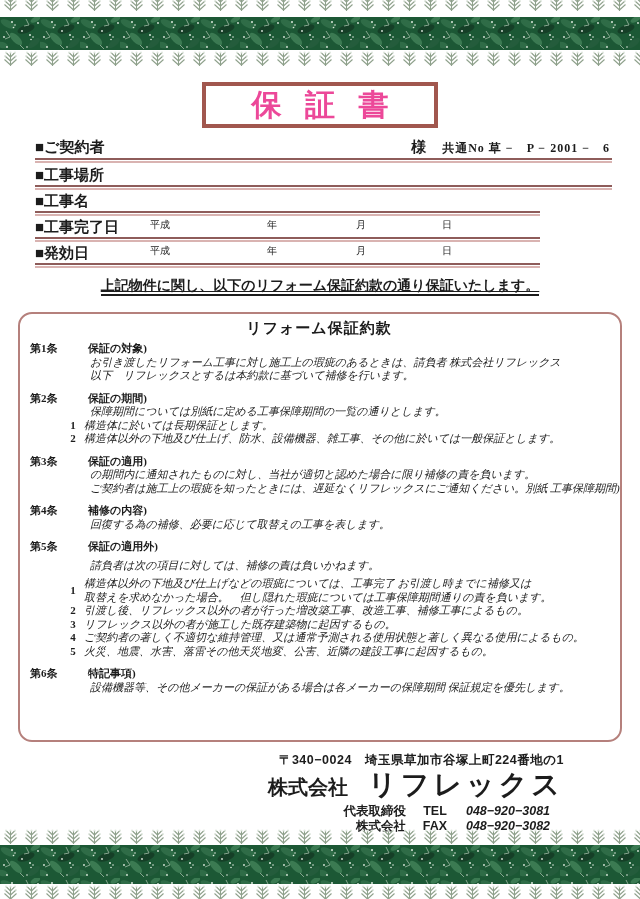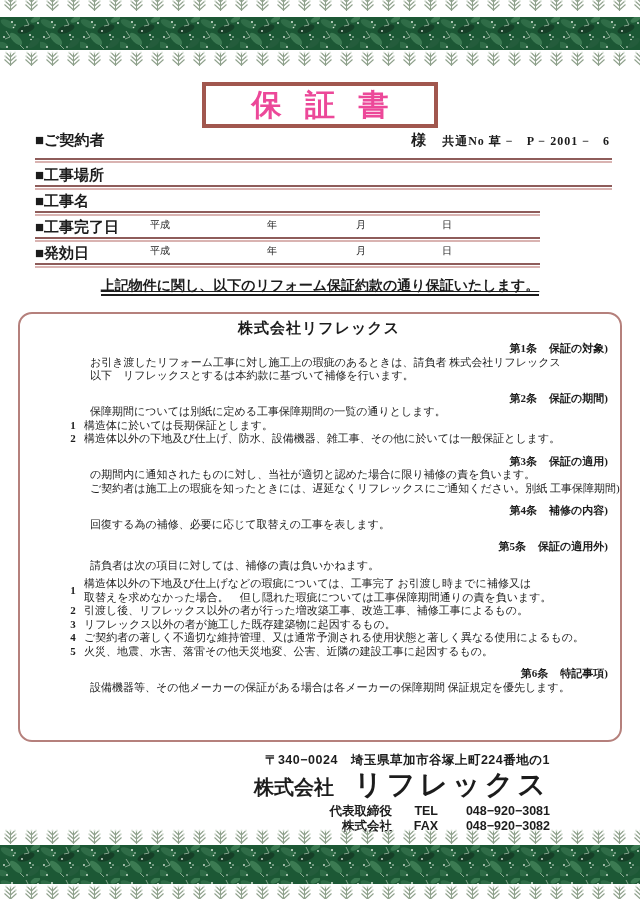--- a/index.html
+++ b/index.html
@@ -44,43 +44,43 @@
   }
   .statement span{border-bottom:2px solid #1c1c1c;padding-bottom:1px;white-space:nowrap;}
 
   .terms-box{
     position:absolute;top:312px;left:18px;width:604px;height:430px;box-sizing:border-box;
     border:2px solid #b5807c;border-radius:14px;background:#fff;
     padding:5px 12px 4px 10px;
   }
   .tb-title{text-align:center;font-size:15px;font-weight:bold;letter-spacing:1px;margin-bottom:4px;}
   .article{margin-bottom:9px;font-size:11px;line-height:13.5px;}
-  .art-head{white-space:nowrap;text-align:right;}
+  .art-head{white-space:nowrap;}
   .art-no{display:inline-block;width:46px;font-weight:bold;}
   .art-heading{font-weight:bold;padding-left:12px;}
   .art-body{margin-left:60px;}
-  .art-line{white-space:nowrap;}
+  .art-line{white-space:nowrap;font-style:italic;}
   .art-items{margin-left:-24px;}
   .art-item{display:flex;align-items:center;}
   .item-no{width:14px;text-align:center;flex:0 0 14px;font-weight:bold;}
   .item-lines{margin-left:4px;}
   .gap-top{margin-top:5px;}
 
   .footer{
-    position:absolute;top:752px;right:90px;text-align:right;white-space:nowrap;
+    position:absolute;top:752px;right:76px;text-align:right;white-space:nowrap;
     font-family:"Liberation Sans","DejaVu Sans",sans-serif;
   }
   .addr{font-size:12.5px;font-weight:bold;letter-spacing:0.5px;}
   .company{margin-top:1px;line-height:30px;}
   .kk{font-size:20px;font-weight:bold;margin-right:20px;text-align:right;}
   .cname{font-size:28px;font-weight:bold;letter-spacing:4px;}
   .contact-row{font-size:12.5px;font-weight:bold;line-height:15px;}
   .rep{display:inline-block;margin-right:12px;}
-  .clabel{display:inline-block;width:34px;text-align:right;}
-  .cnum{display:inline-block;width:112px;text-align:right;}
+  .clabel{display:inline-block;width:34px;text-align:center;}
+  .cnum{display:inline-block;width:112px;text-align:center;font-style:italic;}
 </style>
 </head>
 <body>
 
 <div class="sheet">
 
   <svg width="0" height="0" style="position:absolute" aria-hidden="true">
     <defs>
       <pattern id="leafpat" width="40" height="33" patternUnits="userSpaceOnUse">
         <rect width="40" height="33" fill="#1c5835"></rect>
@@ -127,21 +127,21 @@
       <rect width="640" height="33" fill="url(#leafpat)"></rect>
     </svg>
   <svg id="band-top-fringe" class="deco" viewBox="0 0 640 17" preserveAspectRatio="none">
       <rect width="640" height="17" fill="url(#sprigpat)"></rect>
     </svg>
 
   <div class="title-box">
     <div class="title-text">保 証 書</div>
   </div>
 
-  <div class="frow" style="top:131px">
+  <div class="frow" style="top:138px">
     <span class="flabel">■ご契約者</span>
     <span class="right-group">
       <span class="sama">様</span>
       <span class="commonno">共通No 草 −　P − 2001 −　6</span>
     </span>
   </div>
   <div class="rule w-long" style="top:158px">
       <div class="rule-dark"></div>
       <div class="rule-light"></div>
     </div>
@@ -184,21 +184,21 @@
   <div class="rule w-short" style="top:263px">
       <div class="rule-dark"></div>
       <div class="rule-light"></div>
     </div>
 
   <div class="statement">
     <span>上記物件に関し、以下のリフォーム保証約款の通り保証いたします。</span>
   </div>
 
   <div class="terms-box">
-    <div class="tb-title">株式会社リフレックス</div>
+    <div class="tb-title">リフォーム保証約款</div>
 
     <div class="article">
       <div class="art-head">
         <span class="art-no">第1条</span><span class="art-heading">保証の対象)</span>
       </div>
       <div class="art-body">
         <div class="art-line">お引き渡したリフォーム工事に対し施工上の瑕疵のあるときは、請負者 株式会社リフレックス</div>
         <div class="art-line">以下　リフレックスとするは本約款に基づいて補修を行います。</div>
       </div>
     </div>

